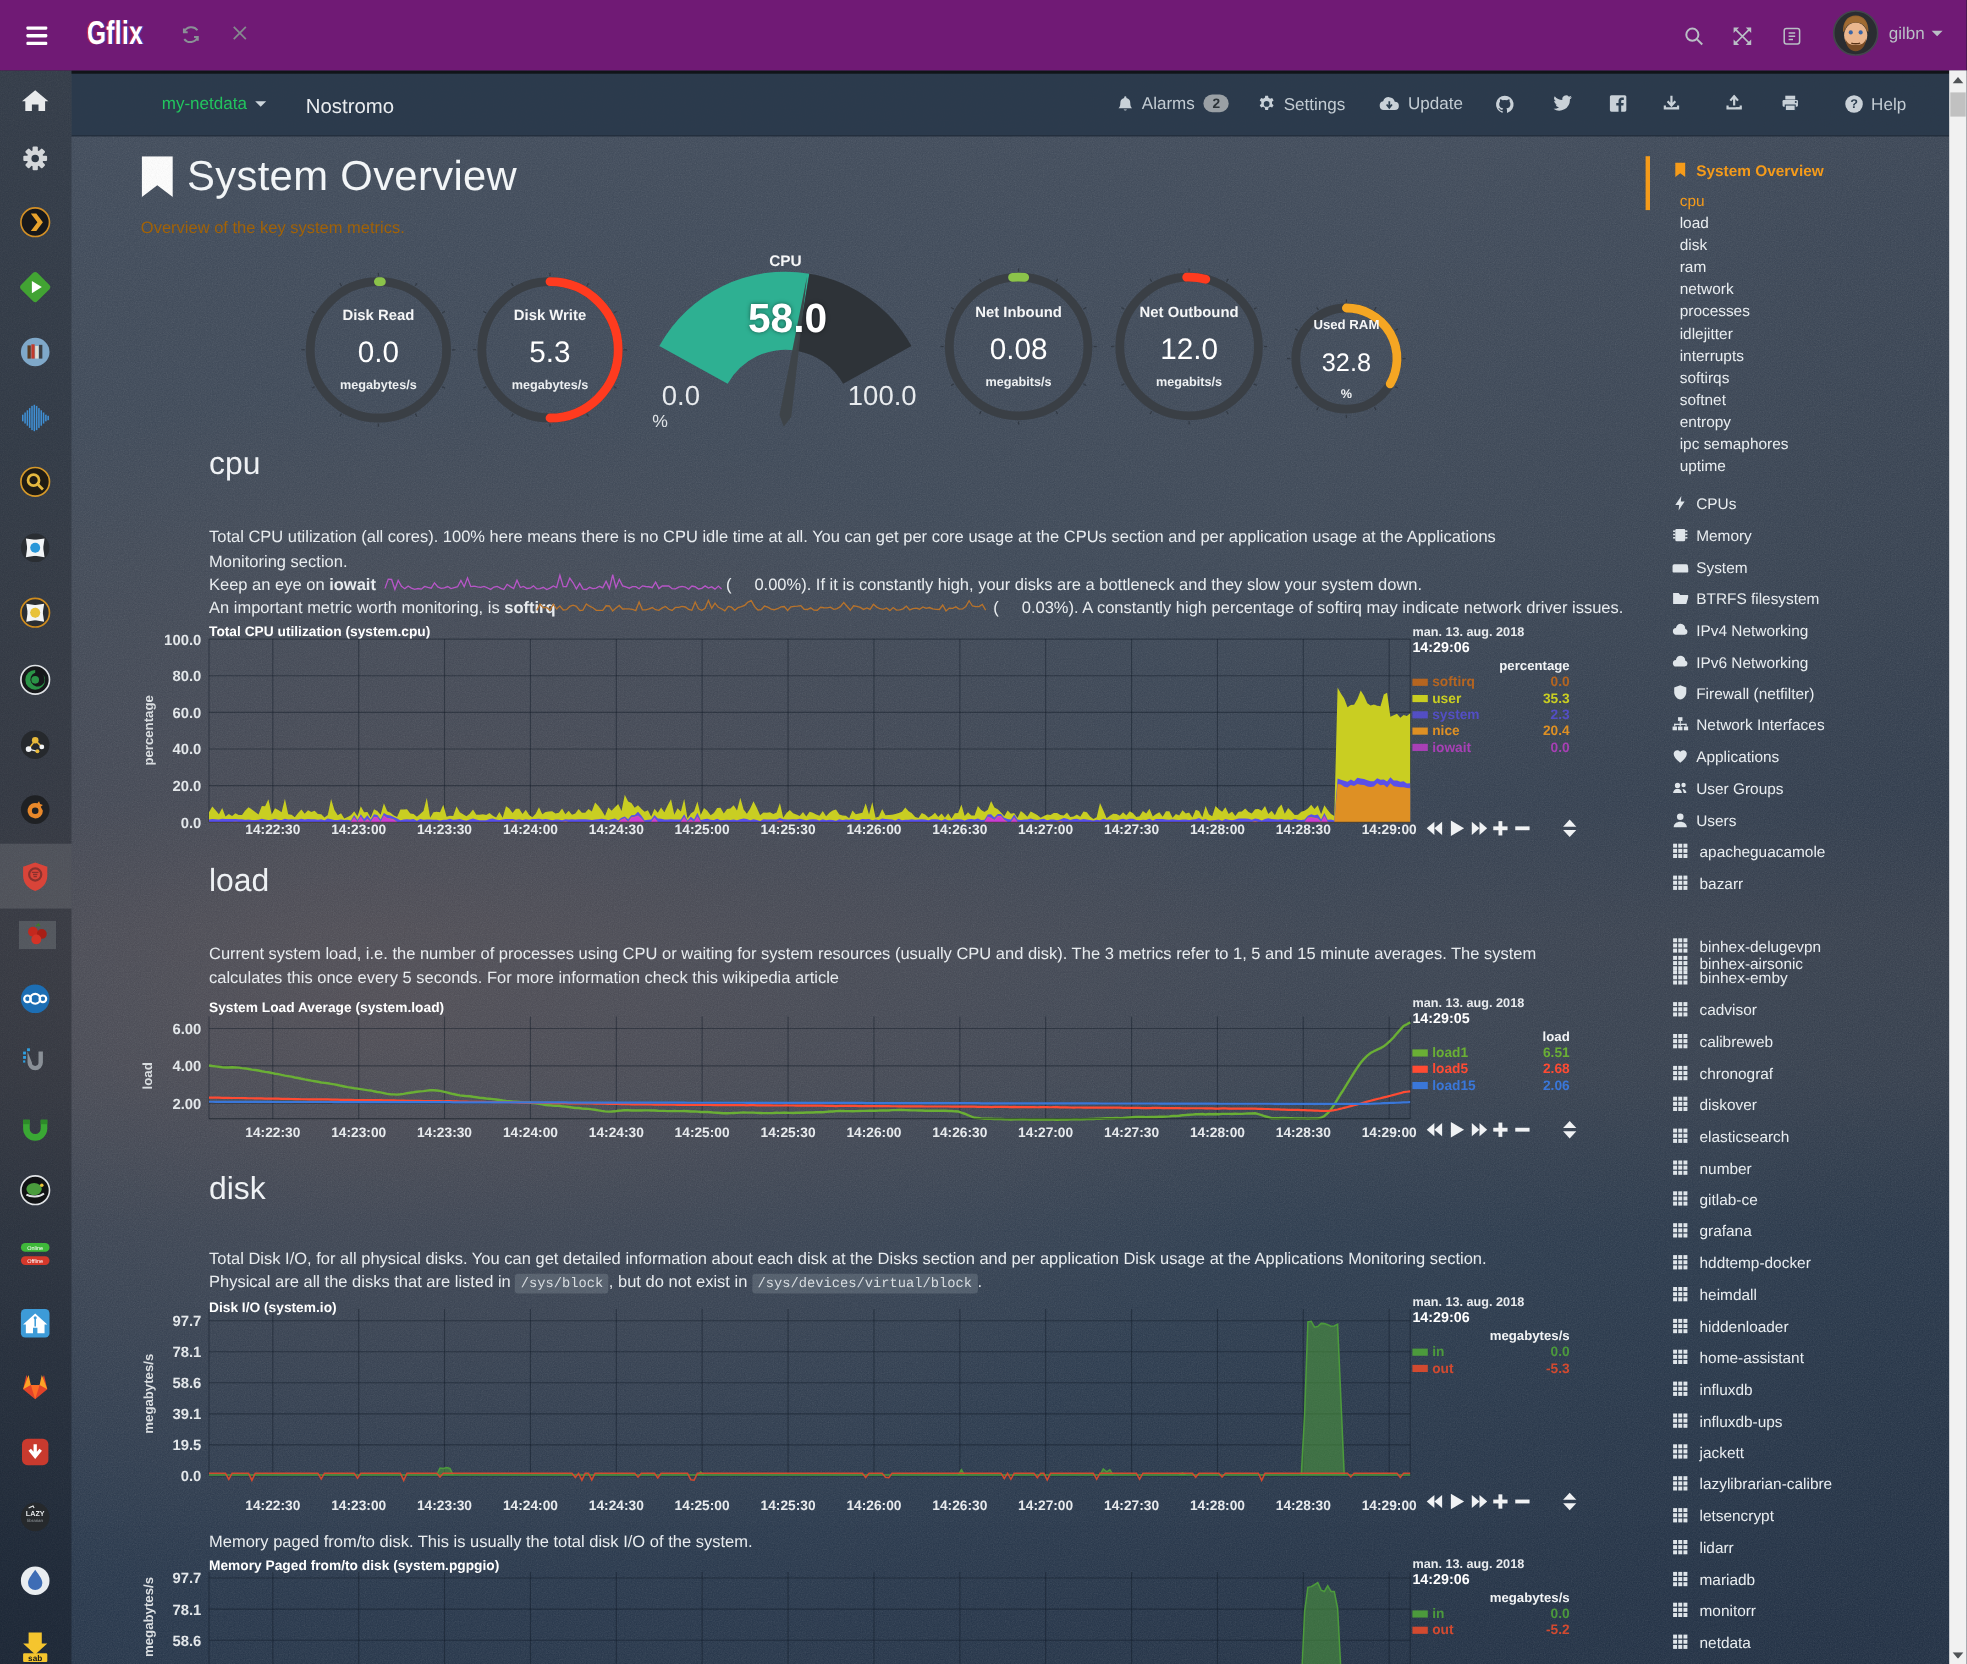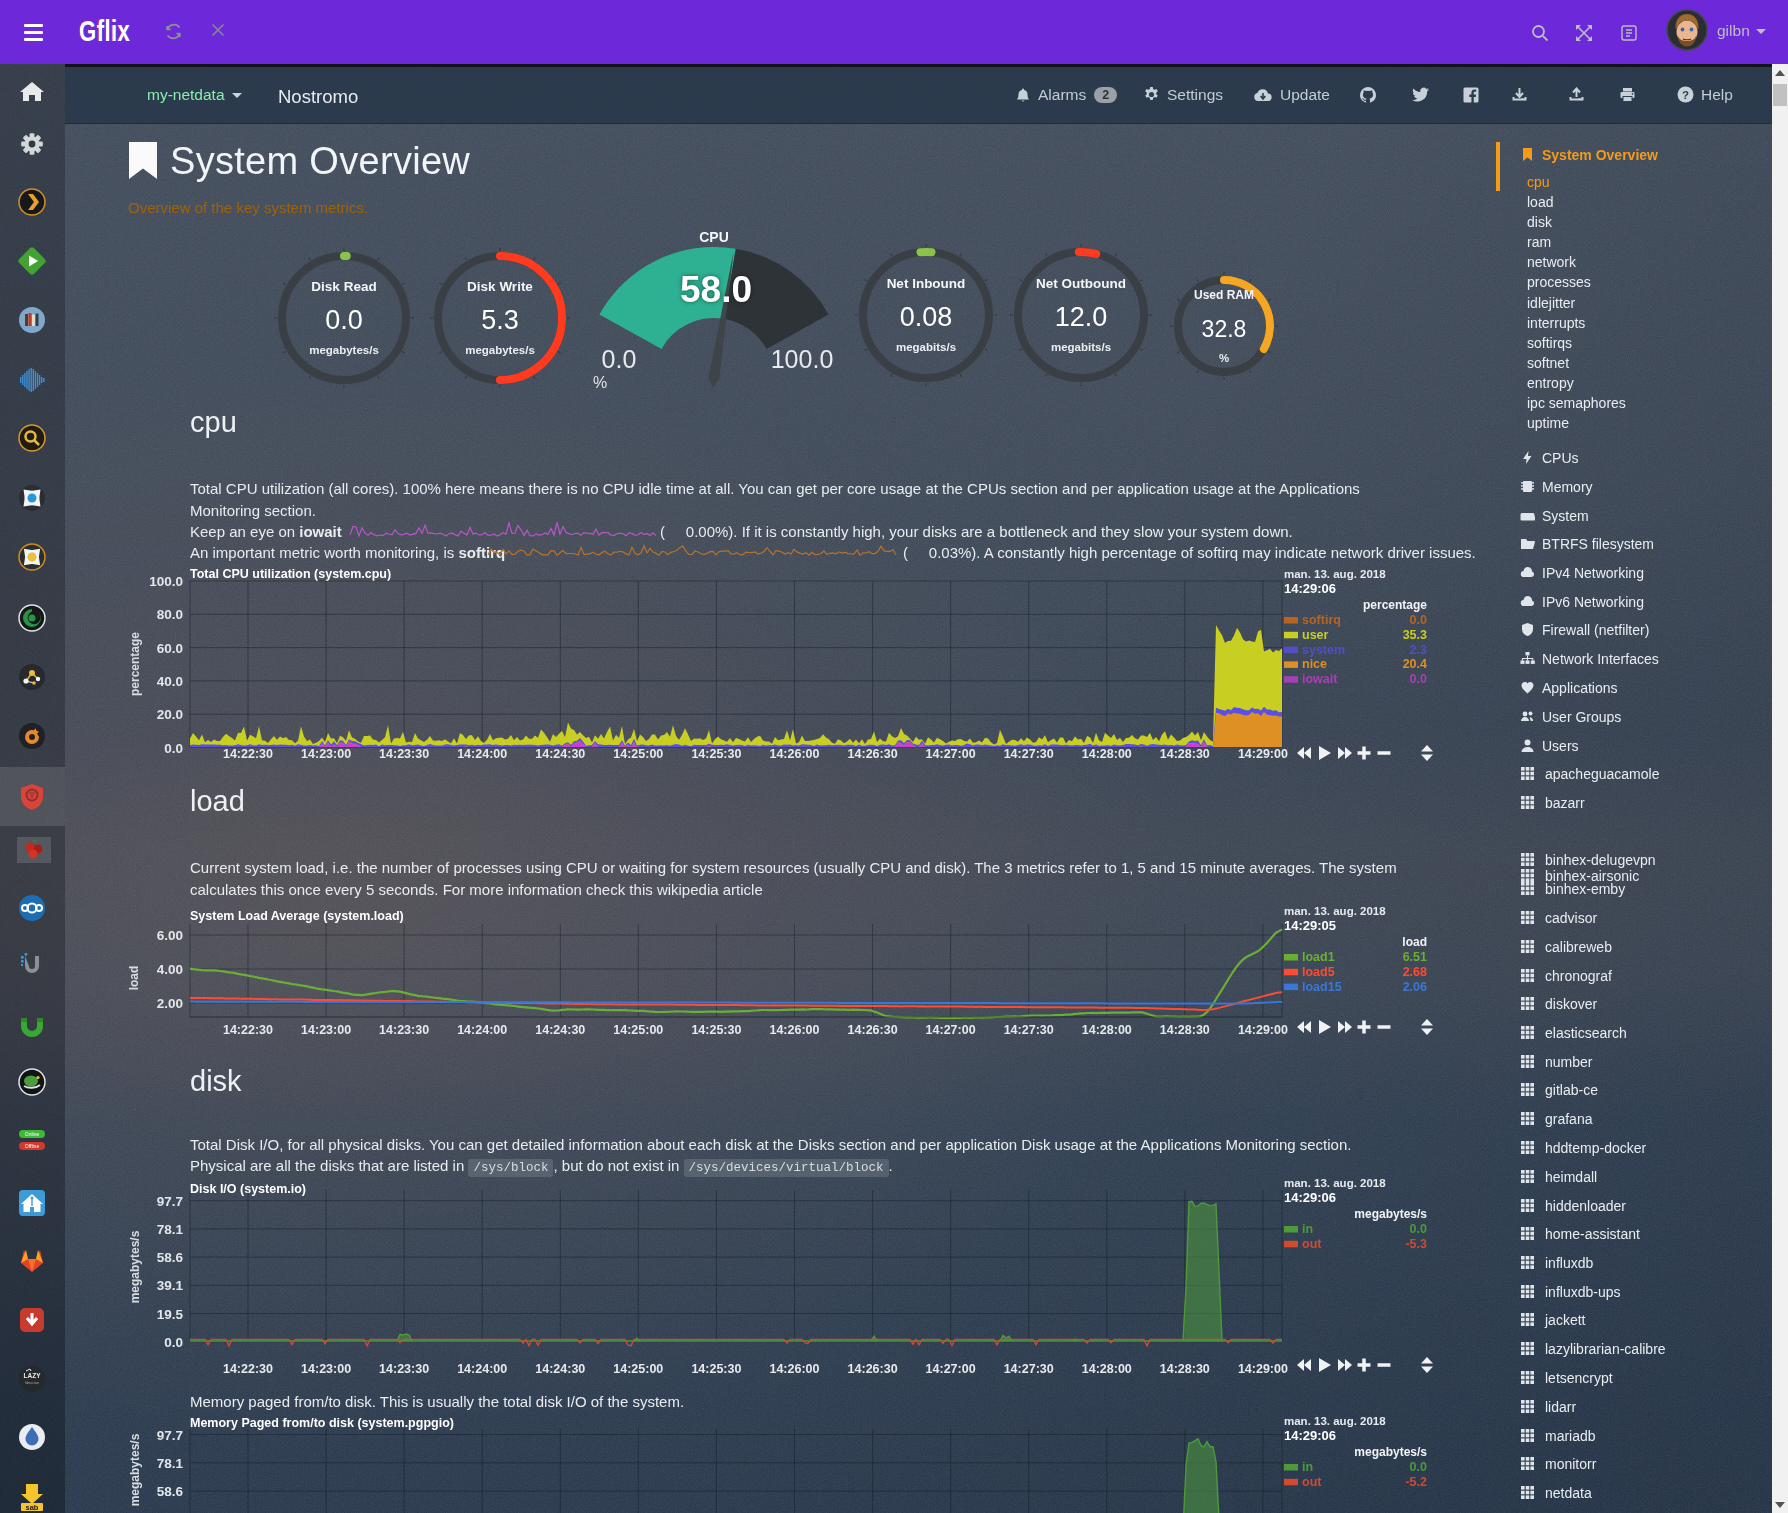--- a/index.html
+++ b/index.html
@@ -1,17 +1,17 @@
 <!DOCTYPE html>
 <html><head><meta charset="utf-8"><title>Gflix</title>
 <style>
 * { margin:0; padding:0; box-sizing:border-box; }
 html,body { width:1788px; height:1513px; overflow:hidden; font-family:"Liberation Sans", sans-serif; }
 body { background:#14161a; position:relative; }
-.topbar { position:absolute; left:0; top:0; width:1788px; height:64px; background:#6d28d9; z-index:30; }
+.topbar { position:absolute; left:0; top:0; width:1788px; height:64px; background:#701a75; z-index:30; }
 .hamb { position:absolute; left:24px; top:24px; }
 .hamb div { width:19px; height:3px; background:#fff; margin-bottom:4px; border-radius:1px; }
 .brand { position:absolute; left:79px; top:14px; font-size:30px; font-weight:bold; color:#fff; transform:scaleX(0.74); transform-origin:0 0; letter-spacing:0.5px; text-shadow:-1.5px 0 0 rgba(255,60,60,0.55), 1.5px 0 0 rgba(60,120,255,0.55); }
 .tic { position:absolute; top:22px; }
 .caret { display:inline-block; width:0; height:0; border-left:5px solid transparent; border-right:5px solid transparent; border-top:5px solid #cdd5db; margin-left:7px; vertical-align:2px; }
 .leftbar { position:absolute; left:0; top:64px; width:65px; height:1449px; background:linear-gradient(to bottom, rgba(18,22,28,0.30), rgba(18,22,28,0.34) 55%, rgba(12,16,24,0.42)); z-index:20; }
 .licon { position:absolute; left:17px; width:30px; height:30px; }
 .lrow { position:absolute; left:-17px; top:-15px; width:65px; height:59px; background:rgba(255,255,255,0.12); }
 .main { position:absolute; left:0; top:64px; width:1788px; height:1449px;
   background:
@@ -303,21 +303,21 @@
     <div class="licon" style="top:1418px">
       <svg width="30" height="30" viewBox="0 0 30 30">
         <path d="M9 2h12v10h5L15 22 4 12h5z" fill="#f5c52e"></path>
         <rect x="4" y="21" width="22" height="8" rx="1" fill="#f5c52e"></rect>
         <text x="15" y="28" font-size="7.5" font-weight="bold" fill="#17181b" text-anchor="middle" font-family="Liberation Sans">sab</text>
       </svg>
     </div>
   </div>
 
 <div class="navbar">
-  <div class="nv" style="left:82px"><span style="color:#86efac">my-netdata</span><span class="caret"></span></div>
+  <div class="nv" style="left:82px"><span style="color:#22c55e">my-netdata</span><span class="caret"></span></div>
   <div class="nv" style="left:213px;font-size:18.5px;color:#e9ecef">Nostromo</div>
   <div class="nv" style="left:950px"><svg width="16" height="16" viewBox="0 0 16 16" style="vertical-align:-3px">
         <path d="M8 1.5a1 1 0 0 1 1 1v.6A4.5 4.5 0 0 1 12.5 7.5c0 3 .8 4.2 1.7 5H1.8c.9-.8 1.7-2 1.7-5A4.5 4.5 0 0 1 7 3.1v-.6a1 1 0 0 1 1-1z" fill="#c9d1d8"></path>
         <path d="M6.5 13.5a1.6 1.6 0 0 0 3 0z" fill="#c9d1d8"></path>
       </svg><span class="nvt">Alarms</span><span class="badge">2</span></div>
   <div class="nv" style="left:1078px"><svg width="17" height="17" viewBox="0 0 17 17" style="vertical-align:-3px">
         <path fill="#c9d1d8" d="M9.8 1l.3 1.9a5.8 5.8 0 0 1 1.6.9l1.8-.7 1.3 2.2-1.5 1.2a5.5 5.5 0 0 1 0 1.9l1.5 1.2-1.3 2.2-1.8-.7a5.8 5.8 0 0 1-1.6.9l-.3 1.9H7.2l-.3-1.9a5.8 5.8 0 0 1-1.6-.9l-1.8.7-1.3-2.2 1.5-1.2a5.5 5.5 0 0 1 0-1.9L2.2 5.3l1.3-2.2 1.8.7a5.8 5.8 0 0 1 1.6-.9L7.2 1z"></path>
         <circle cx="8.5" cy="8.5" r="2.6" fill="#2c3e50"></circle>
       </svg><span class="nvt">Settings</span></div>
   <div class="nv" style="left:1188px"><svg width="20" height="16" viewBox="0 0 20 16" style="vertical-align:-3px">

